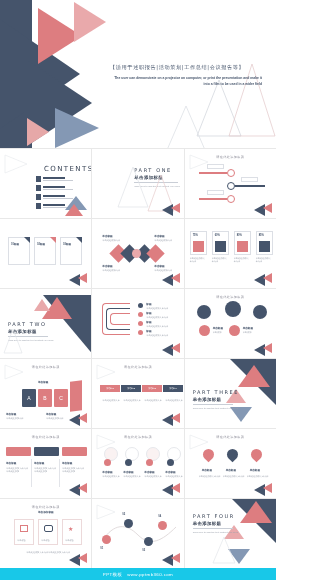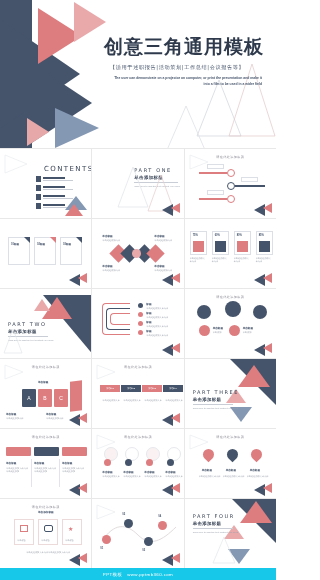--- a/index.html
+++ b/index.html
@@ -192,21 +192,20 @@
     <svg width="48" height="76" viewBox="0 0 48 76">
         <polygon points="24,2 47,74 1,74" fill="none" stroke="#e3c7c8" stroke-width="0.7"></polygon>
       </svg>
   </div>
   <div class="ol-tri" style="left:166px;top:104px;">
     <svg width="40" height="48" viewBox="0 0 40 48">
         <polygon points="20,2 39,46 1,46" fill="none" stroke="#d8dce2" stroke-width="0.7"></polygon>
       </svg>
   </div>
 
-  <div class="hero-title">创意三角通用模板</div>
   <div class="hero-sub">【适用于述职报告|活动策划|工作总结|会议报告等】</div>
   <div class="hero-en">The user can demonstrate on a projector on computer, or print the presentation and make it into a film to be used in a wider field</div>
 </div>
 
 <div class="grid">
 
   <div class="slide">
     <div class="s-ol">
       <svg width="26" height="22" viewBox="0 0 26 22">
           <polygon points="2,2 24,11 2,20" fill="none" stroke="#d7dbe1" stroke-width="0.7"></polygon>

